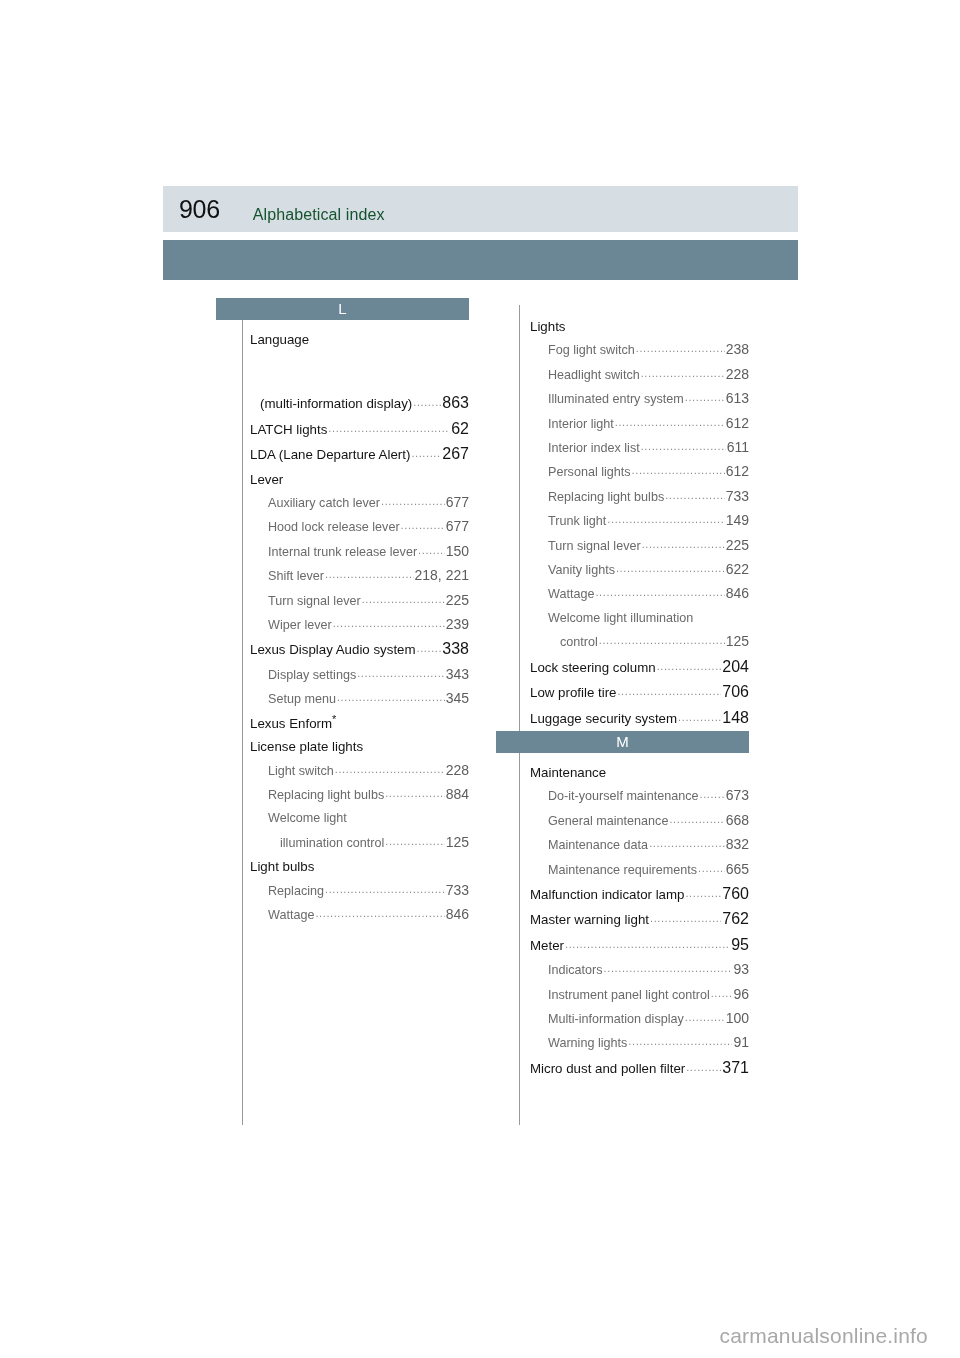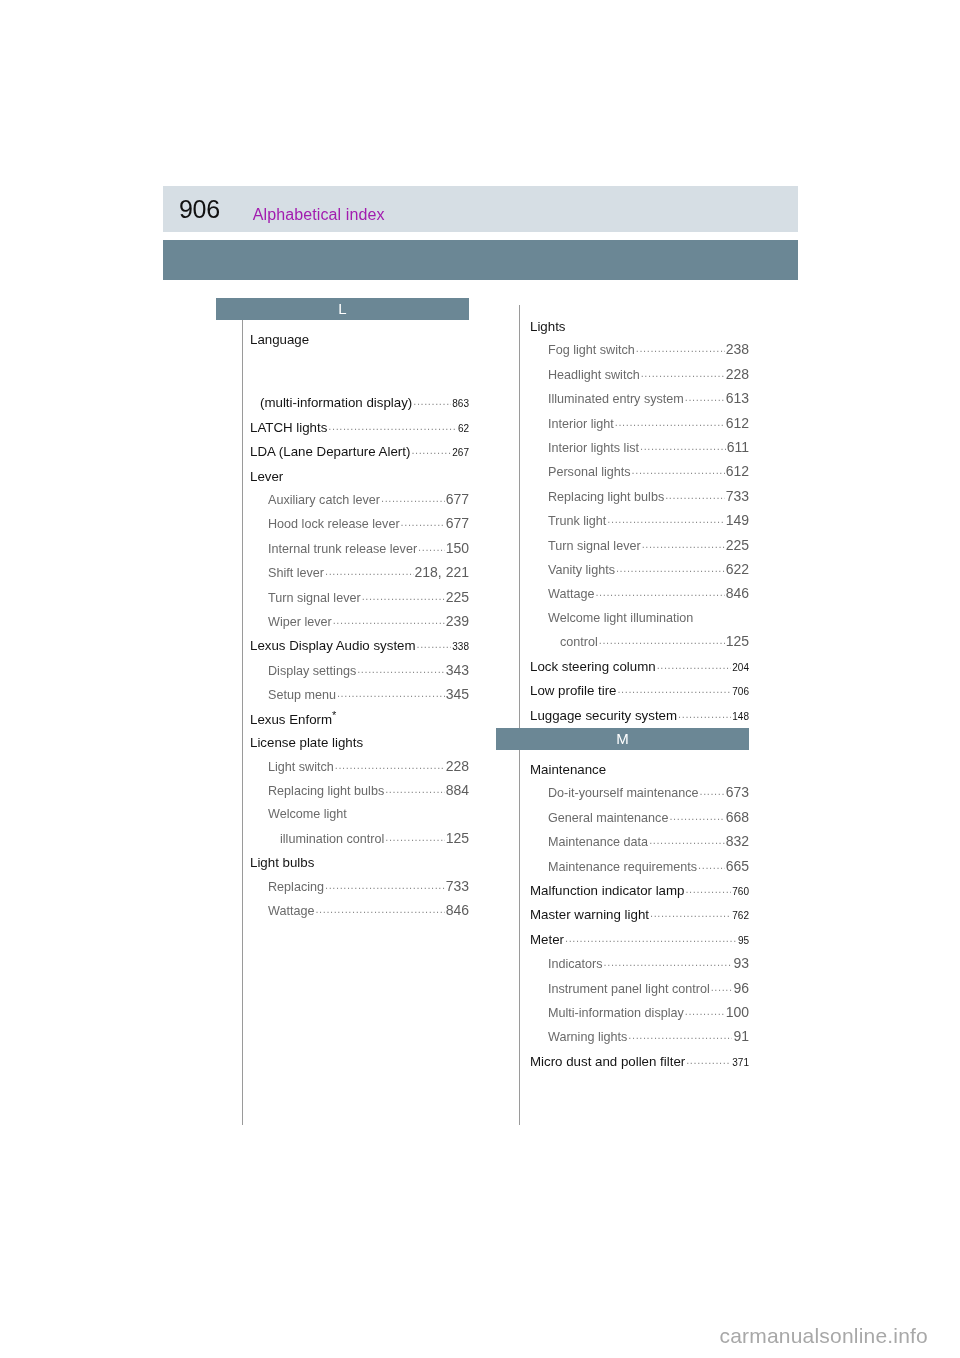--- a/index.html
+++ b/index.html
@@ -28,21 +28,21 @@
   }
   .page-number {
     font-size: 25px;
     font-weight: normal;
     color: #111111;
     margin-left: 16px;
     letter-spacing: -0.3px;
   }
   .page-header-title {
     font-size: 16px;
-    color: #a21caf;
+    color: #14532d;
     margin-left: 33px;
     letter-spacing: 0.1px;
     margin-top: 12px;
   }
 
   .header-band {
     position: absolute;
     left: 163px;
     top: 240px;
     width: 635px;
@@ -111,21 +111,21 @@
     overflow: hidden;
     margin: 0 1px;
     position: relative;
     top: -2px;
     color: #8a8a8a;
     letter-spacing: 0.6px;
     font-size: 11px;
   }
   .entry-page {
     flex: 0 0 auto;
-    font-size: 10px;
+    font-size: 16px;
     color: #141414;
   }
   .entry.level-1 .entry-page,
   .entry.level-2 .entry-page { font-size: 14px; color: #5d5d5d; }
 
   .sup-star {
     font-size: 11px;
     vertical-align: super;
     line-height: 0;
   }
@@ -287,21 +287,21 @@
         <span class="entry-text">Illuminated entry system</span>
         <span class="entry-dots">..........................................................................................</span>
         <span class="entry-page">613</span>
       </div>
       <div class="entry level-1">
         <span class="entry-text">Interior light</span>
         <span class="entry-dots">..........................................................................................</span>
         <span class="entry-page">612</span>
       </div>
       <div class="entry level-1">
-        <span class="entry-text">Interior lights list</span>
+        <span class="entry-text">Interior index list</span>
         <span class="entry-dots">..........................................................................................</span>
         <span class="entry-page">611</span>
       </div>
       <div class="entry level-1">
         <span class="entry-text">Personal lights</span>
         <span class="entry-dots">..........................................................................................</span>
         <span class="entry-page">612</span>
       </div>
       <div class="entry level-1">
         <span class="entry-text">Replacing light bulbs</span>

